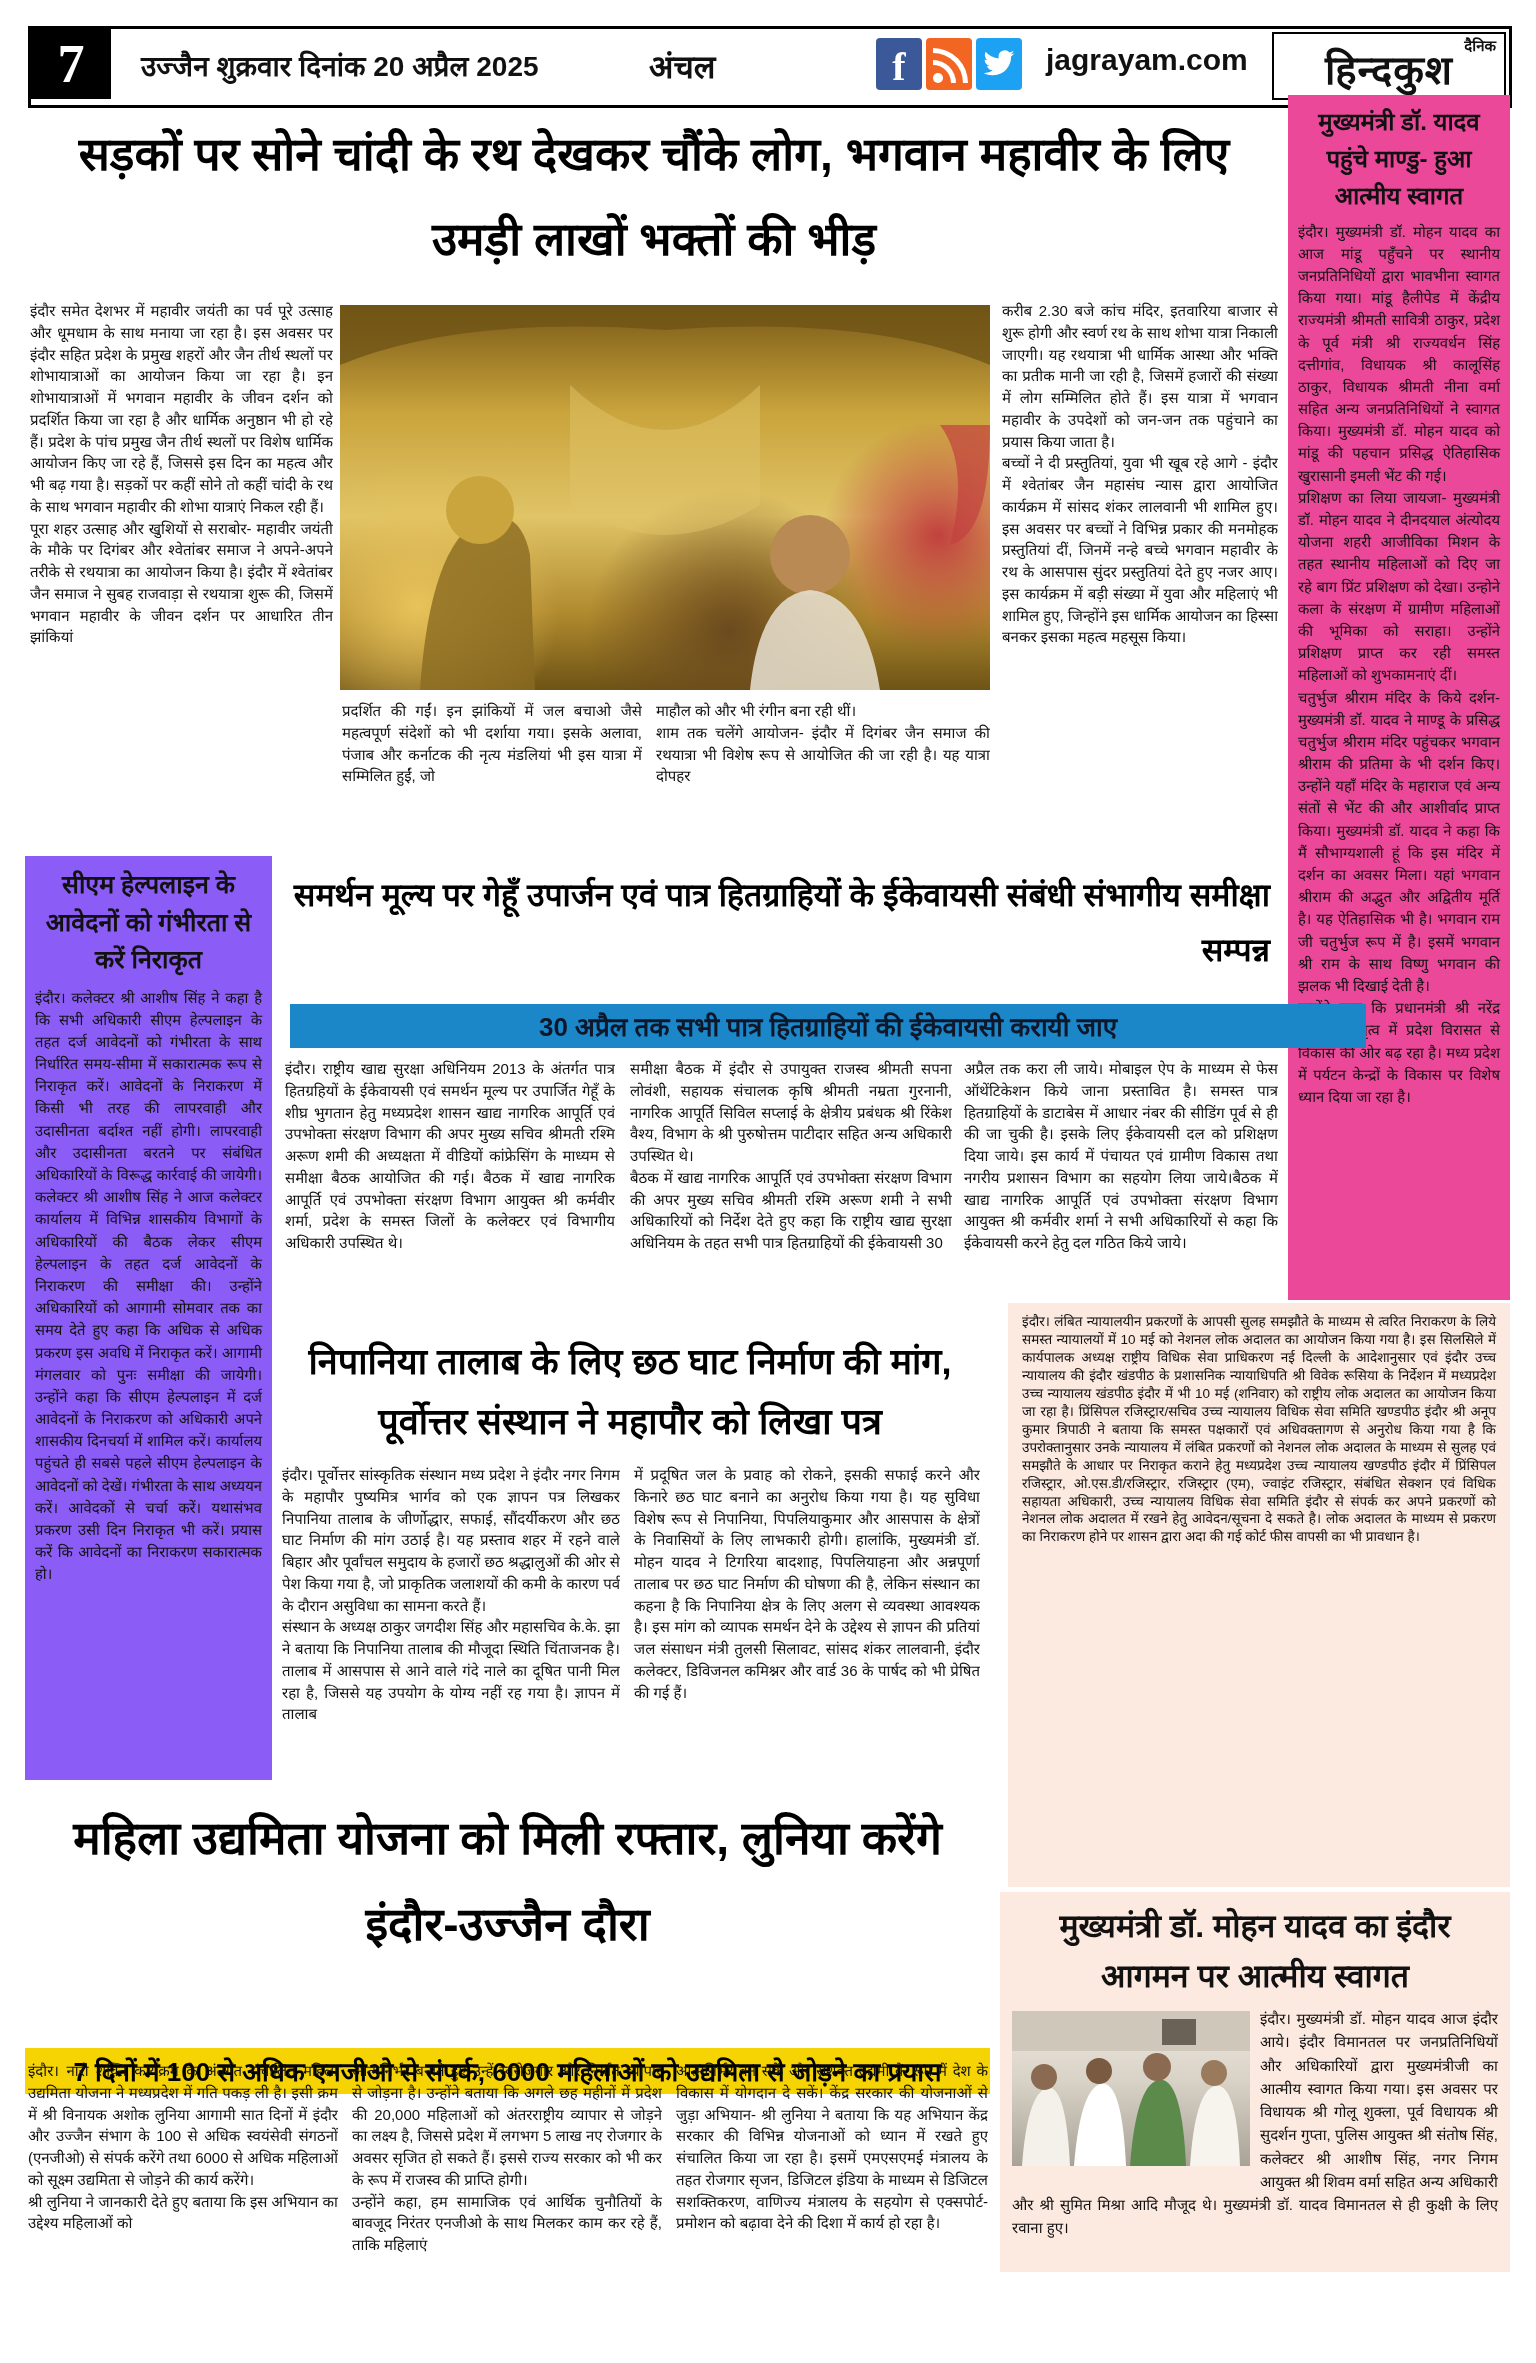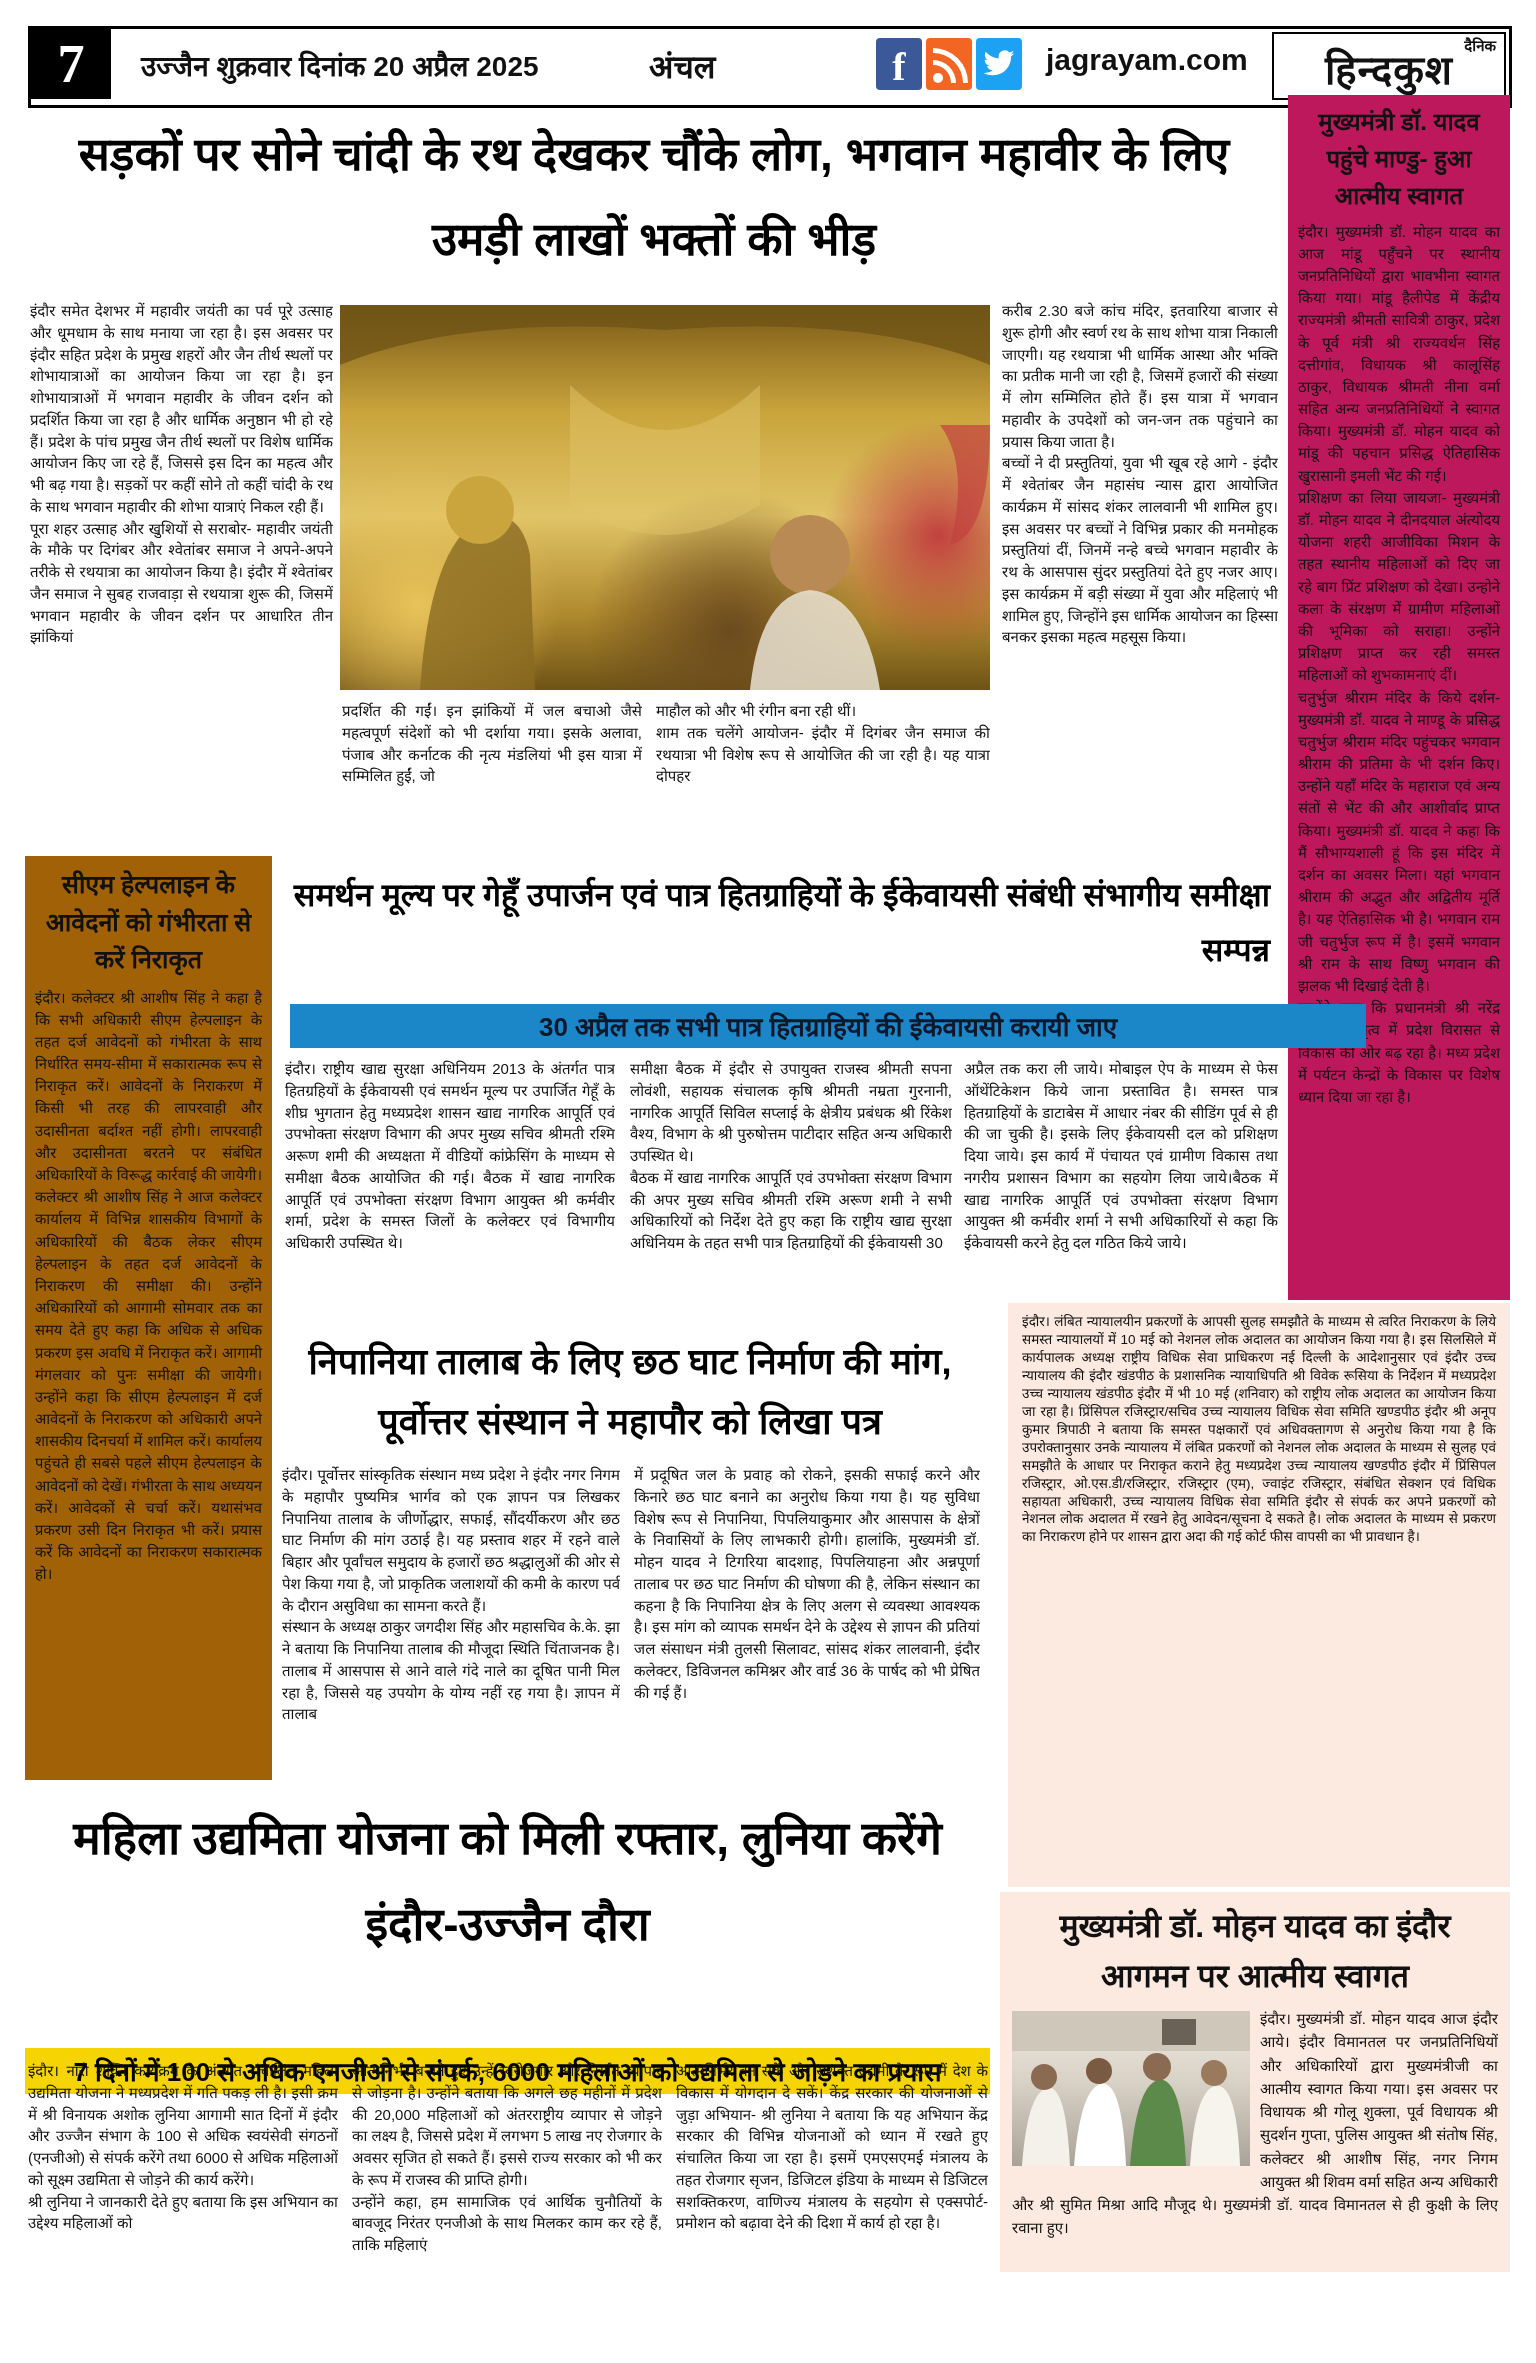--- a/index.html
+++ b/index.html
@@ -37,22 +37,22 @@
   .hl-a1{left:30px;top:112px;width:1248px;font-size:46px;line-height:1.85;}
   .hl-a2{left:270px;top:868px;width:1000px;font-size:32px;line-height:1.72;text-align:right;}
   .hl-a3{left:280px;top:1332px;width:700px;font-size:36px;line-height:1.68;}
   .hl-a5{left:25px;top:1795px;width:965px;font-size:46px;line-height:1.88;}
 
   .strip{display:flex;align-items:center;justify-content:center;font-weight:bold;}
   .strip-blue{left:290px;top:1004px;width:1076px;height:44px;background:#1b86c8;color:#0f172a;font-size:26px;}
   .strip-yellow{left:25px;top:2003px;width:965px;height:46px;background:#f6d403;color:#000;font-size:26px;margin-top:45px;}
 
   
-  .box-green{left:25px;top:856px;width:247px;height:924px;background:#a16207;padding:8px 10px;box-sizing:border-box;}
-  .box-blue{left:1288px;top:95px;width:222px;height:1205px;background:#be185d;padding:8px 10px;box-sizing:border-box;}
+  .box-green{left:25px;top:856px;width:247px;height:924px;background:#8b5cf6;padding:8px 10px;box-sizing:border-box;}
+  .box-blue{left:1288px;top:95px;width:222px;height:1205px;background:#ec4899;padding:8px 10px;box-sizing:border-box;}
   .box-pink1{left:1008px;top:1303px;width:502px;height:584px;background:#fce9e0;padding:10px 14px;box-sizing:border-box;}
   .box-pink2{left:1000px;top:1892px;width:510px;height:380px;background:#fce9e0;padding:6px 12px;box-sizing:border-box;}
   .box-hl{font-weight:800;text-align:center;}
 
   
   .photo-main{left:340px;top:305px;width:650px;height:385px;
      background:
        radial-gradient(circle at 12% 78%, #e8c25a 0%, rgba(0,0,0,0) 22%),
        radial-gradient(circle at 60% 85%, #6b4a1e 0%, rgba(0,0,0,0) 28%),
        radial-gradient(circle at 92% 60%, #c2413f 0%, rgba(0,0,0,0) 18%),

